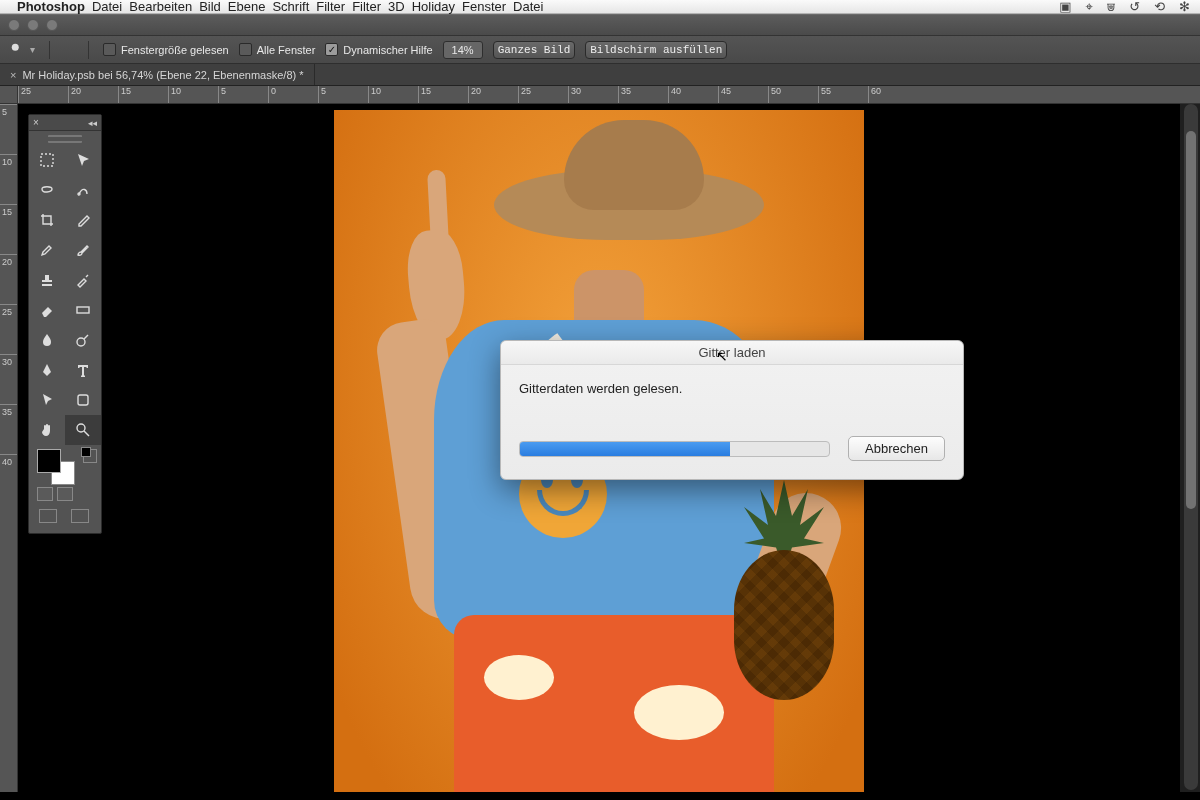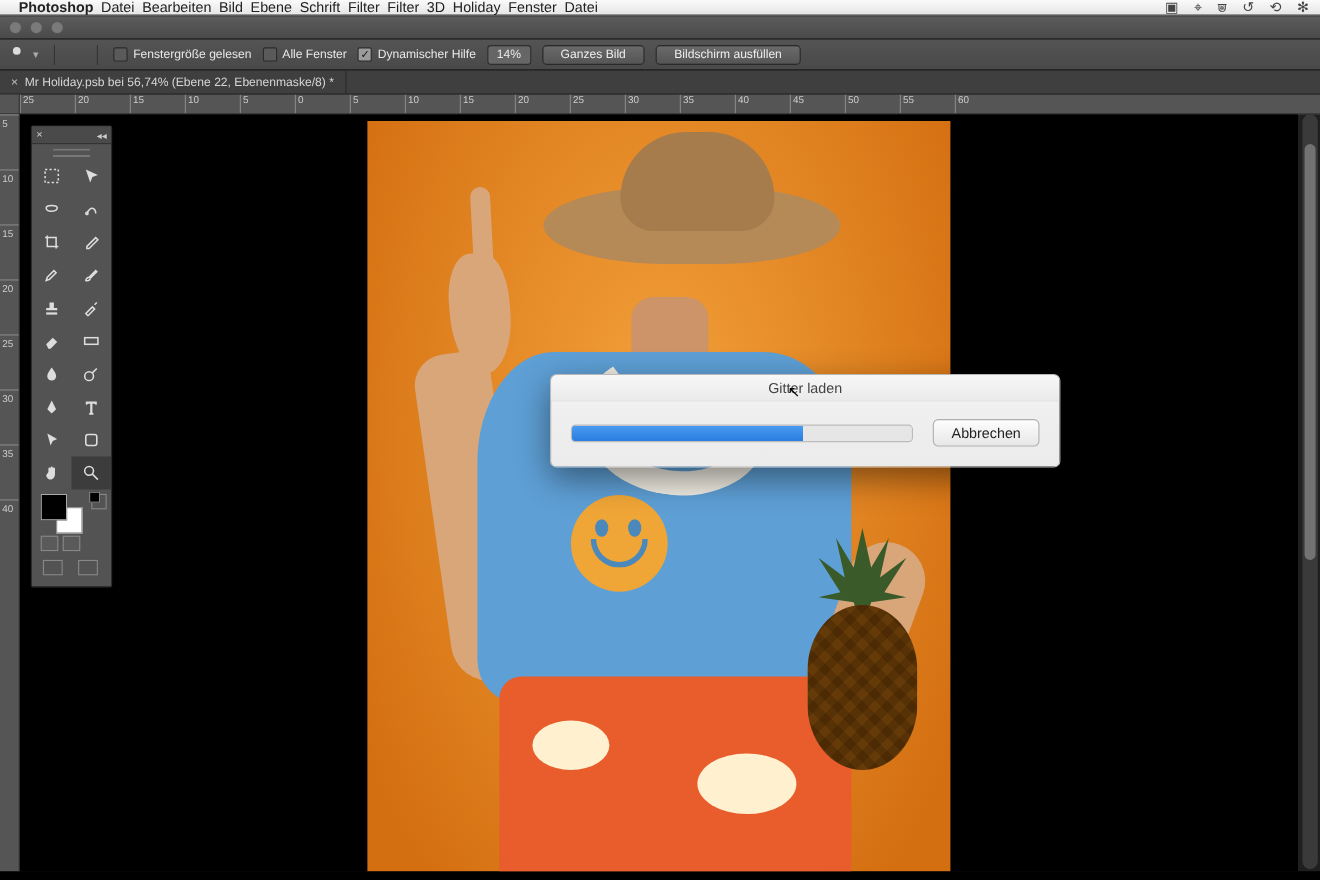--- a/index.html
+++ b/index.html
@@ -38,22 +38,22 @@
   .checkbox { display:flex; align-items:center; gap:5px; }
   .checkbox .box {
     width:13px; height:13px; border:1px solid #2a2a2a; background:#5a5a5a; border-radius:2px;
     display:flex; align-items:center; justify-content:center; font-size:10px; color:#111;
   }
   .checkbox.checked .box { background:#9b9b9b; }
   .opt-field {
     padding:2px 8px; background:#666; border:1px solid #2e2e2e; border-radius:3px;
   }
   .opt-btn {
-    padding:2px 16px; background:linear-gradient(#6a6a6a,#555); border:1px solid #2a2a2a;
-    border-radius:4px; color:#eee; cursor:pointer;
+    padding:2px 4px; background:linear-gradient(#6a6a6a,#555); border:1px solid #2a2a2a;
+    border-radius:4px; color:#eee; cursor:pointer;font-family:Liberation Mono, monospace;
   }
 
   
   .doc-tabs {
     height: 22px; background:#3f3f3f; border-bottom:1px solid #222;
     display:flex; align-items:center; font-size:11px; color:#d6d6d6;
   }
   .doc-tab { padding:0 10px; height:100%; display:flex; align-items:center; gap:6px; border-right:1px solid #2a2a2a; }
   .doc-tab .close { font-size:11px; color:#bbb; }
 
@@ -429,20 +429,21 @@
       </div>
     <div class="mode-row2">
       <div class="m"></div>
       <div class="m"></div>
     </div>
   </div>
 
   <div class="dialog">
     <div class="dialog-title">Gitter laden</div>
     <div class="dialog-body">
+      <div class="msg">Gitterdaten werden gelesen.</div>
       <div class="dialog-row">
         <div class="progress">
           <div class="bar" style="width:68%"></div>
         </div>
         <button class="dlg-btn">Abbrechen</button>
       </div>
     </div>
   </div>
 
   <div class="cursor">↖</div>

